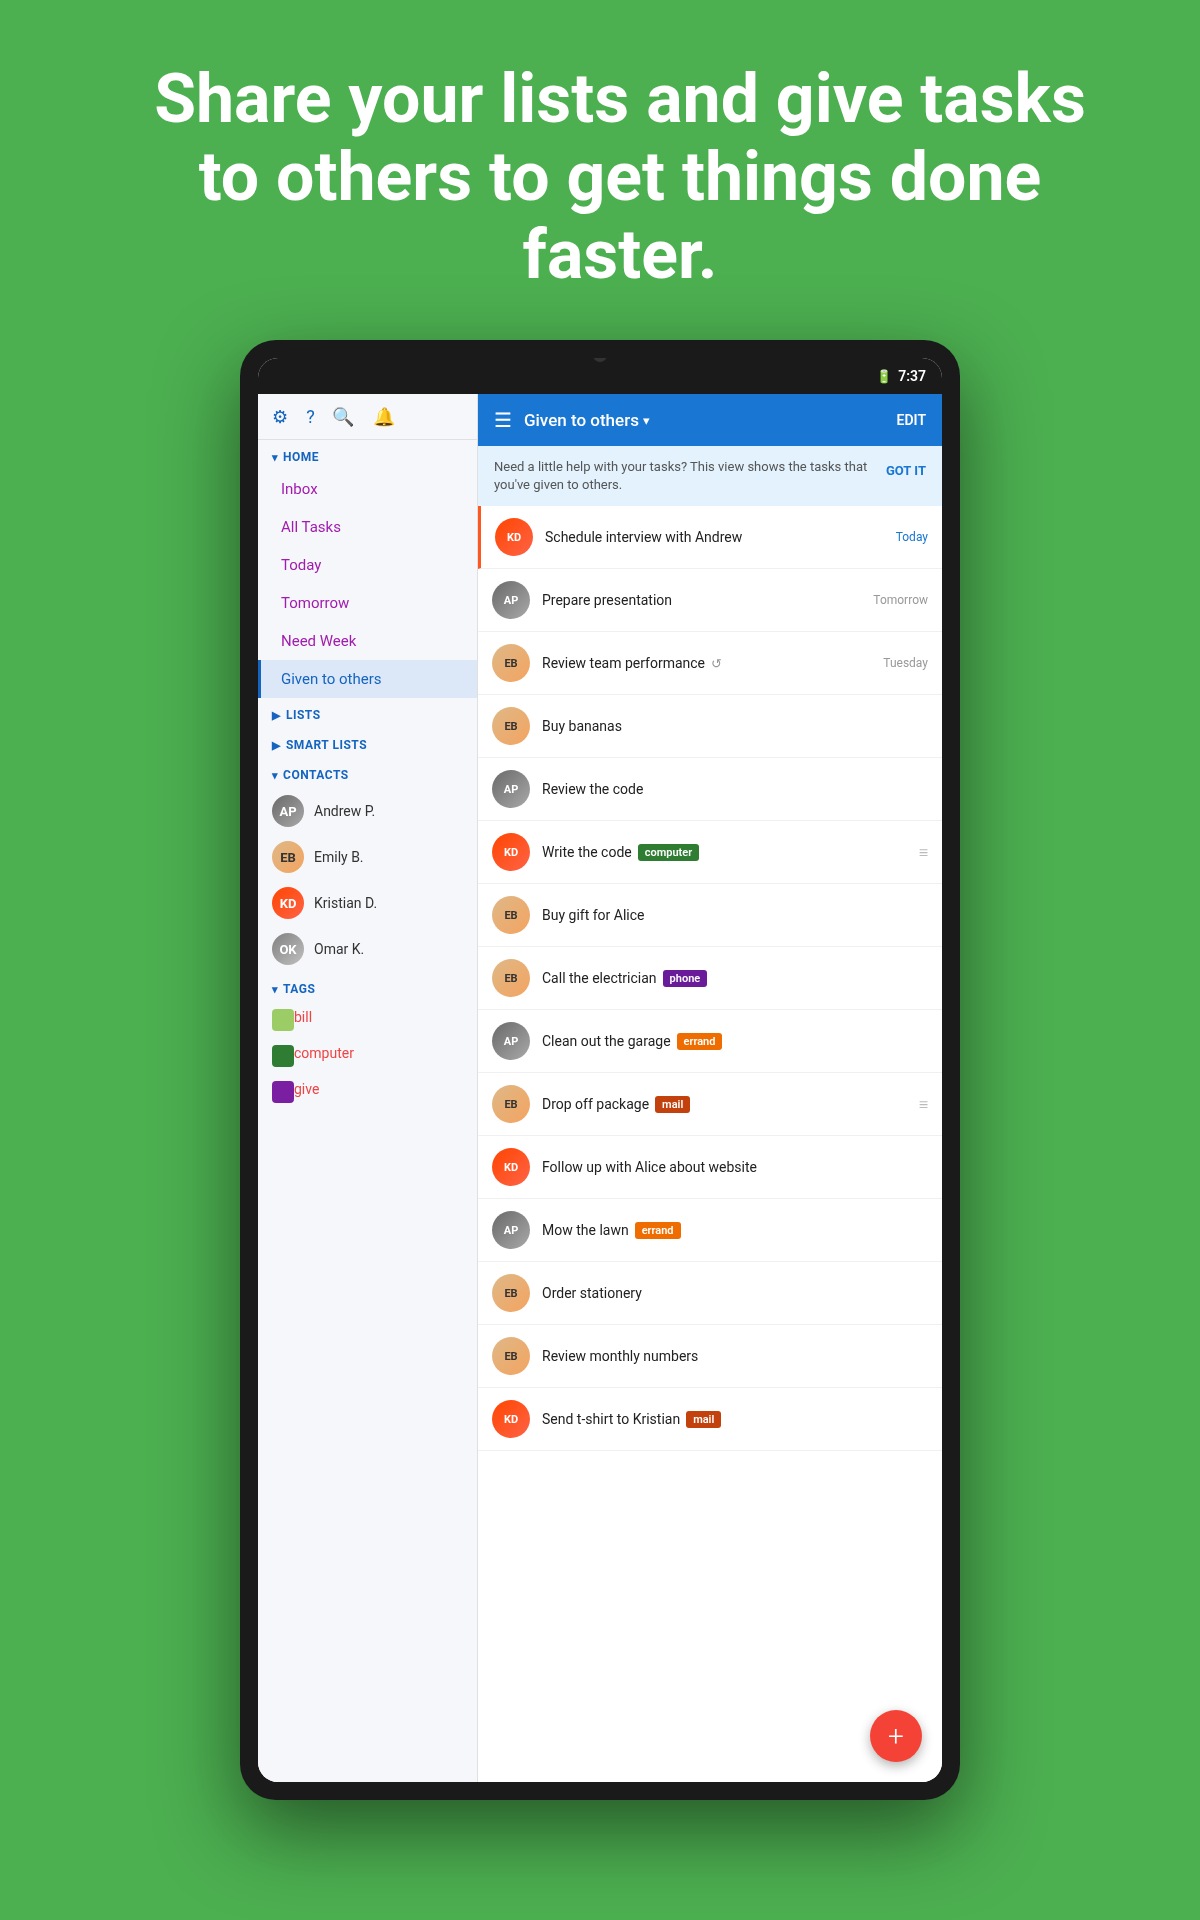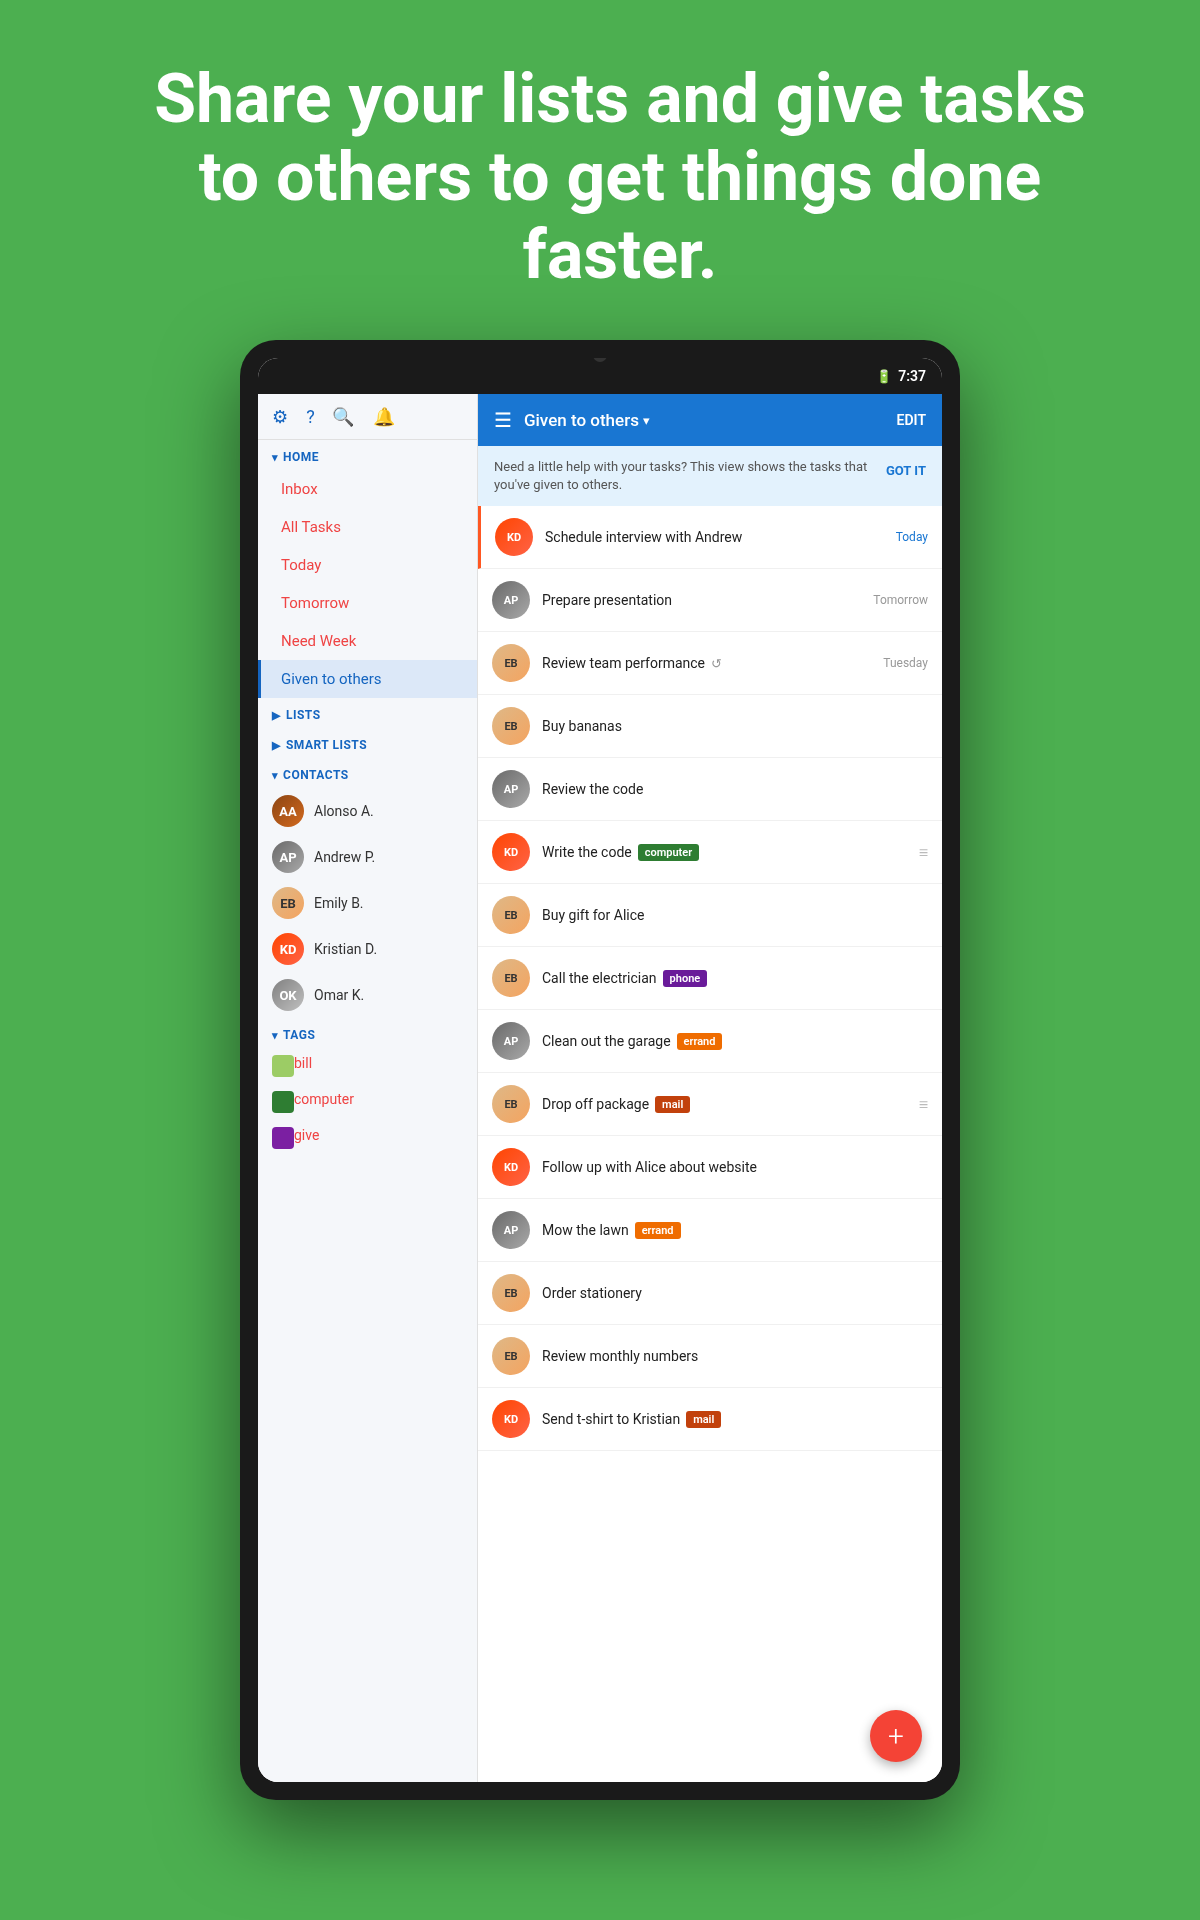--- a/index.html
+++ b/index.html
@@ -130,21 +130,21 @@
     }
 
     .sidebar-section-header .chevron {
       margin-right: 5px;
       font-size: 11px;
     }
 
     .sidebar-nav-item {
       padding: 10px 14px 10px 20px;
       font-size: 15px;
-      color: #ef4444;
+      color: #a21caf;
       cursor: pointer;
       border-left: 3px solid transparent;
     }
 
     .sidebar-nav-item.active {
       background: #dce8f8;
       color: #1565C0;
       border-left: 3px solid #1565C0;
     }
 
@@ -408,26 +408,20 @@
           <span class="chevron">▶</span>
           <span>SMART LISTS</span>
         </div>
 
         <div class="sidebar-section-header">
           <span class="chevron">▾</span>
           <span>CONTACTS</span>
         </div>
 
         <div class="sidebar-contact-item">
-          <div class="contact-avatar avatar-alonso">
-            <div class="avatar-face">AA</div>
-          </div>
-          <span>Alonso A.</span>
-        </div>
-        <div class="sidebar-contact-item">
           <div class="contact-avatar avatar-andrew">
             <div class="avatar-face">AP</div>
           </div>
           <span>Andrew P.</span>
         </div>
         <div class="sidebar-contact-item">
           <div class="contact-avatar avatar-emily">
             <div class="avatar-face" style="color: #333;">EB</div>
           </div>
           <span>Emily B.</span>

